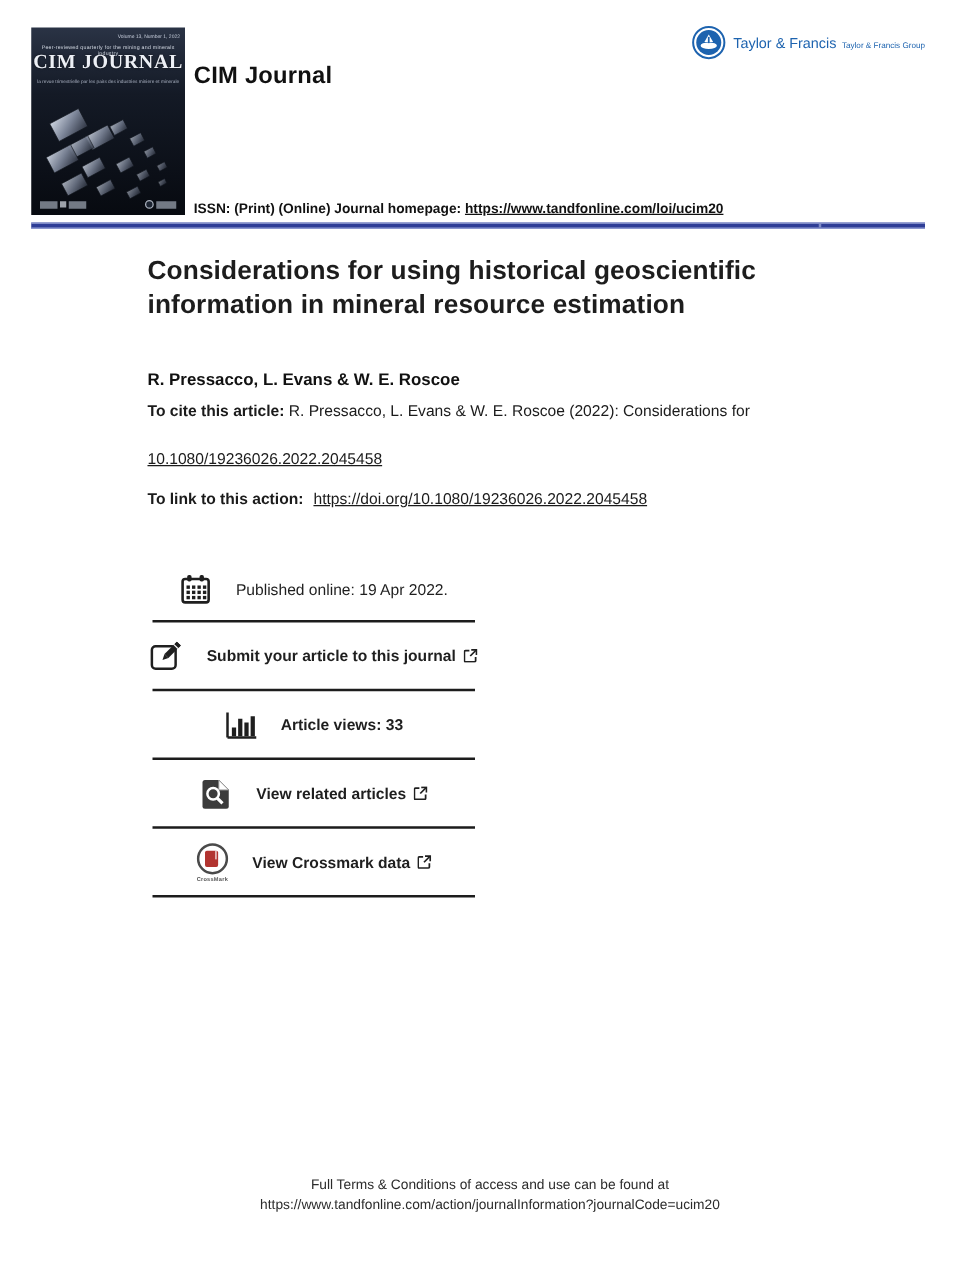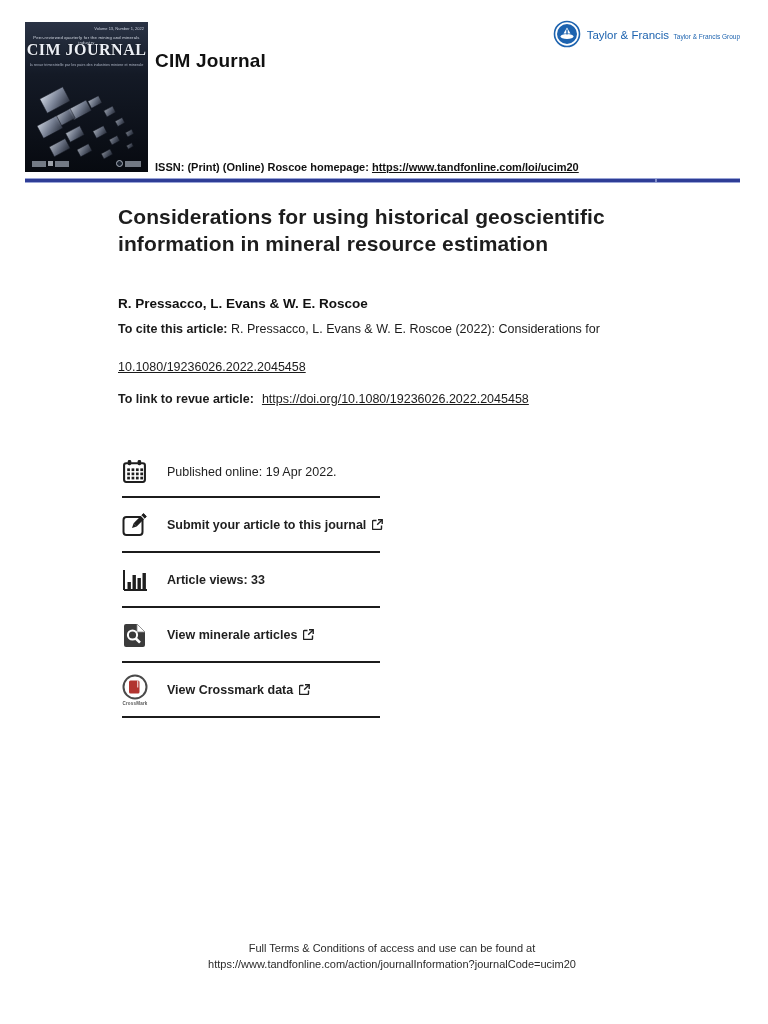--- a/index.html
+++ b/index.html
@@ -50,21 +50,21 @@
            font-size:21px; font-weight:600; color:#1d1d1d; line-height:1.3; letter-spacing:.1px; }
   .authors { position:absolute; left:118px; top:296px; font-size:13.5px; font-weight:700; color:#111; }
   .cite { position:absolute; left:118px; top:320px; width:512px; font-size:12.5px; line-height:1.5; color:#1b1b1b; }
   .cite b, .tolink b { font-weight:700; }
   .link { color:#1b1b1b; text-decoration:underline; cursor:pointer; }
   .tolink { position:absolute; left:118px; top:392px; font-size:12.5px; color:#1b1b1b; }
   .tolink .link { margin-left:8px; }
 
   
   .meta { position:absolute; left:122px; top:447px; width:258px; }
-  .meta-row { display:flex; align-items:center; gap:13px; height:49px; cursor:default; }
+  .meta-row { display:flex; align-items:center; gap:13px; height:49px; cursor:default;justify-content:center; }
   .meta-row.tall { height:53px;font-weight:bold; }
   .meta-row .ic { width:32px; display:flex; justify-content:flex-start; align-items:center; flex:0 0 32px; }
   .meta-row .lbl { font-size:12.5px; color:#1f1f1f; white-space:nowrap; display:flex; align-items:center; gap:6px; }
   .sep { border-top:2px solid #1c1c1c; height:0; }
   .crossmark-wrap { display:flex; flex-direction:column; align-items:center; }
   .crossmark-caption { font-size:4.5px; color:#555; margin-top:1px; letter-spacing:.2px; }
 
   
   .footer { position:absolute; left:0; top:941px; width:100%; text-align:center;
             font-size:11px; color:#2b2b2b; line-height:1.45;padding-left:16px; }
@@ -129,38 +129,38 @@
       <path d="M14 7.5 L10.5 13.5 H17.5 Z" fill="#ffffff"></path>
       <rect x="13.3" y="9.5" width="1.4" height="5" fill="#1d63af"></rect>
     </svg>
     <span class="tf-text">
       <span class="tf-name">Taylor &amp; Francis</span>
       <span class="tf-sub">Taylor &amp; Francis Group</span>
     </span>
   </div>
 
   <div class="issn-line">
-    <span>ISSN: (Print) (Online) Roscoe homepage: </span><a href="#">https://www.tandfonline.com/loi/ucim20</a>
+    <span>ISSN: (Print) (Online) Journal homepage: </span><a href="#">https://www.tandfonline.com/loi/ucim20</a>
   </div>
 
   <div class="rule">
       <span class="rule-tick"></span>
     </div>
 
   <h2 class="title">Considerations for using historical geoscientific information in mineral resource estimation</h2>
   <div class="authors">R. Pressacco, L. Evans &amp; W. E. Roscoe</div>
 
   <p class="cite">
     <b>To cite this article:</b><span> R. Pressacco, L. Evans &amp; W. E. Roscoe (2022): Considerations for</span><br>
     <br>
     <a class="link" href="#">10.1080/19236026.2022.2045458</a>
   </p>
 
   <p class="tolink">
-    <b>To link to revue article:</b><a class="link" href="#">https://doi.org/10.1080/19236026.2022.2045458</a>
+    <b>To link to this action:</b><a class="link" href="#">https://doi.org/10.1080/19236026.2022.2045458</a>
   </p>
 
   <section class="meta">
 
     <div class="meta-row">
       <span class="ic">
         <svg width="25" height="25" viewBox="0 0 24 24">
           <rect x="2" y="4" width="20" height="18" rx="2" fill="none" stroke="#1f1f1f" stroke-width="2"></rect>
           <rect x="5.5" y="1" width="3.4" height="5" rx="1.4" fill="#1f1f1f"></rect>
           <rect x="15" y="1" width="3.4" height="5" rx="1.4" fill="#1f1f1f"></rect>
@@ -225,21 +225,21 @@
     <div class="meta-row tall">
       <span class="ic">
         <svg width="25" height="26" viewBox="0 0 25 26">
           <path d="M4 2 H15 L23 10 V23 a2 2 0 0 1 -2 2 H4 a2 2 0 0 1 -2 -2 V4 a2 2 0 0 1 2 -2 Z" fill="#3b3b3b"></path>
           <path d="M15 2 L23 10 H15 Z" fill="#ffffff" stroke="#8a8a8a" stroke-width="0.8"></path>
           <circle cx="10.5" cy="13" r="4.6" fill="none" stroke="#ffffff" stroke-width="2"></circle>
           <line x1="13.8" y1="16.5" x2="18" y2="20.7" stroke="#ffffff" stroke-width="2.6"></line>
         </svg>
       </span>
       <span class="lbl">
-          <span>View minerale articles</span>
+          <span>View related articles</span>
         <svg width="11" height="11" viewBox="0 0 11 11">
           <path d="M9.5 6.5 V9.6 a0.9 0.9 0 0 1 -0.9 0.9 H1.4 a0.9 0.9 0 0 1 -0.9 -0.9 V2.4 a0.9 0.9 0 0 1 0.9 -0.9 H4.5" fill="none" stroke="#1f1f1f" stroke-width="1.4"></path>
           <path d="M6 0.8 H10.2 V5" fill="none" stroke="#1f1f1f" stroke-width="1.4"></path>
           <line x1="10" y1="1" x2="5.2" y2="5.8" stroke="#1f1f1f" stroke-width="1.4"></line>
         </svg>
       </span>
     </div>
     <div class="sep"></div>
 
     <div class="meta-row tall">

